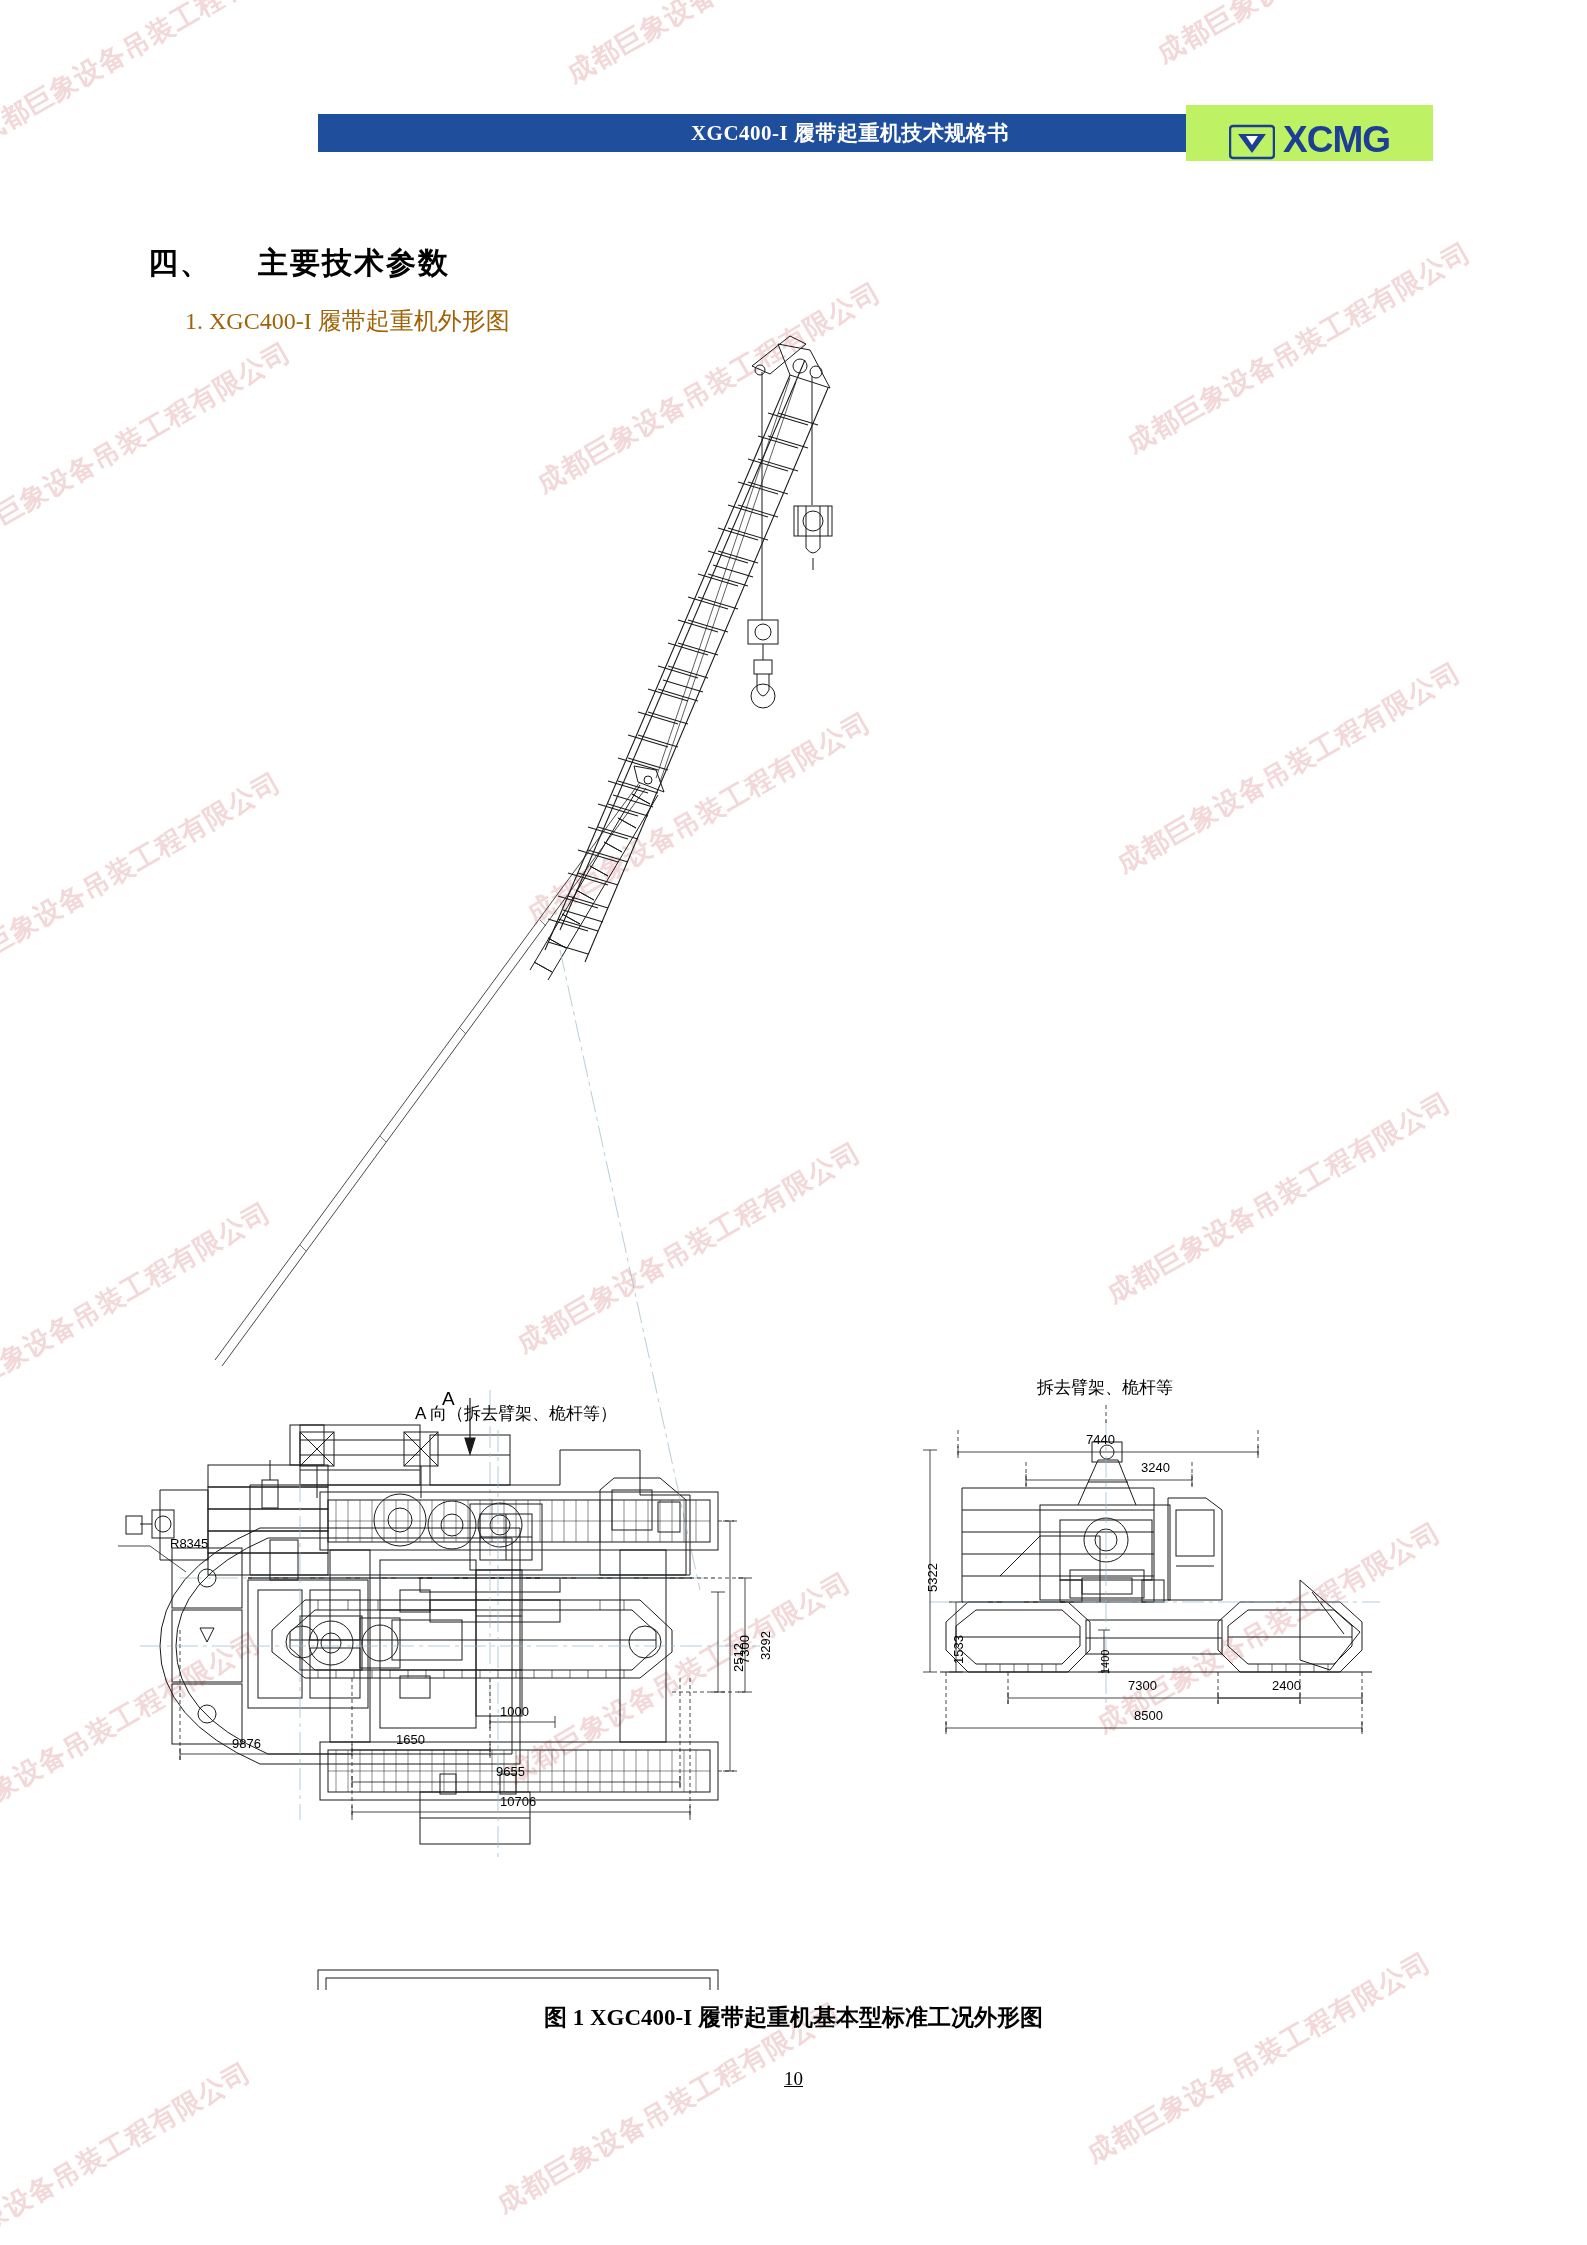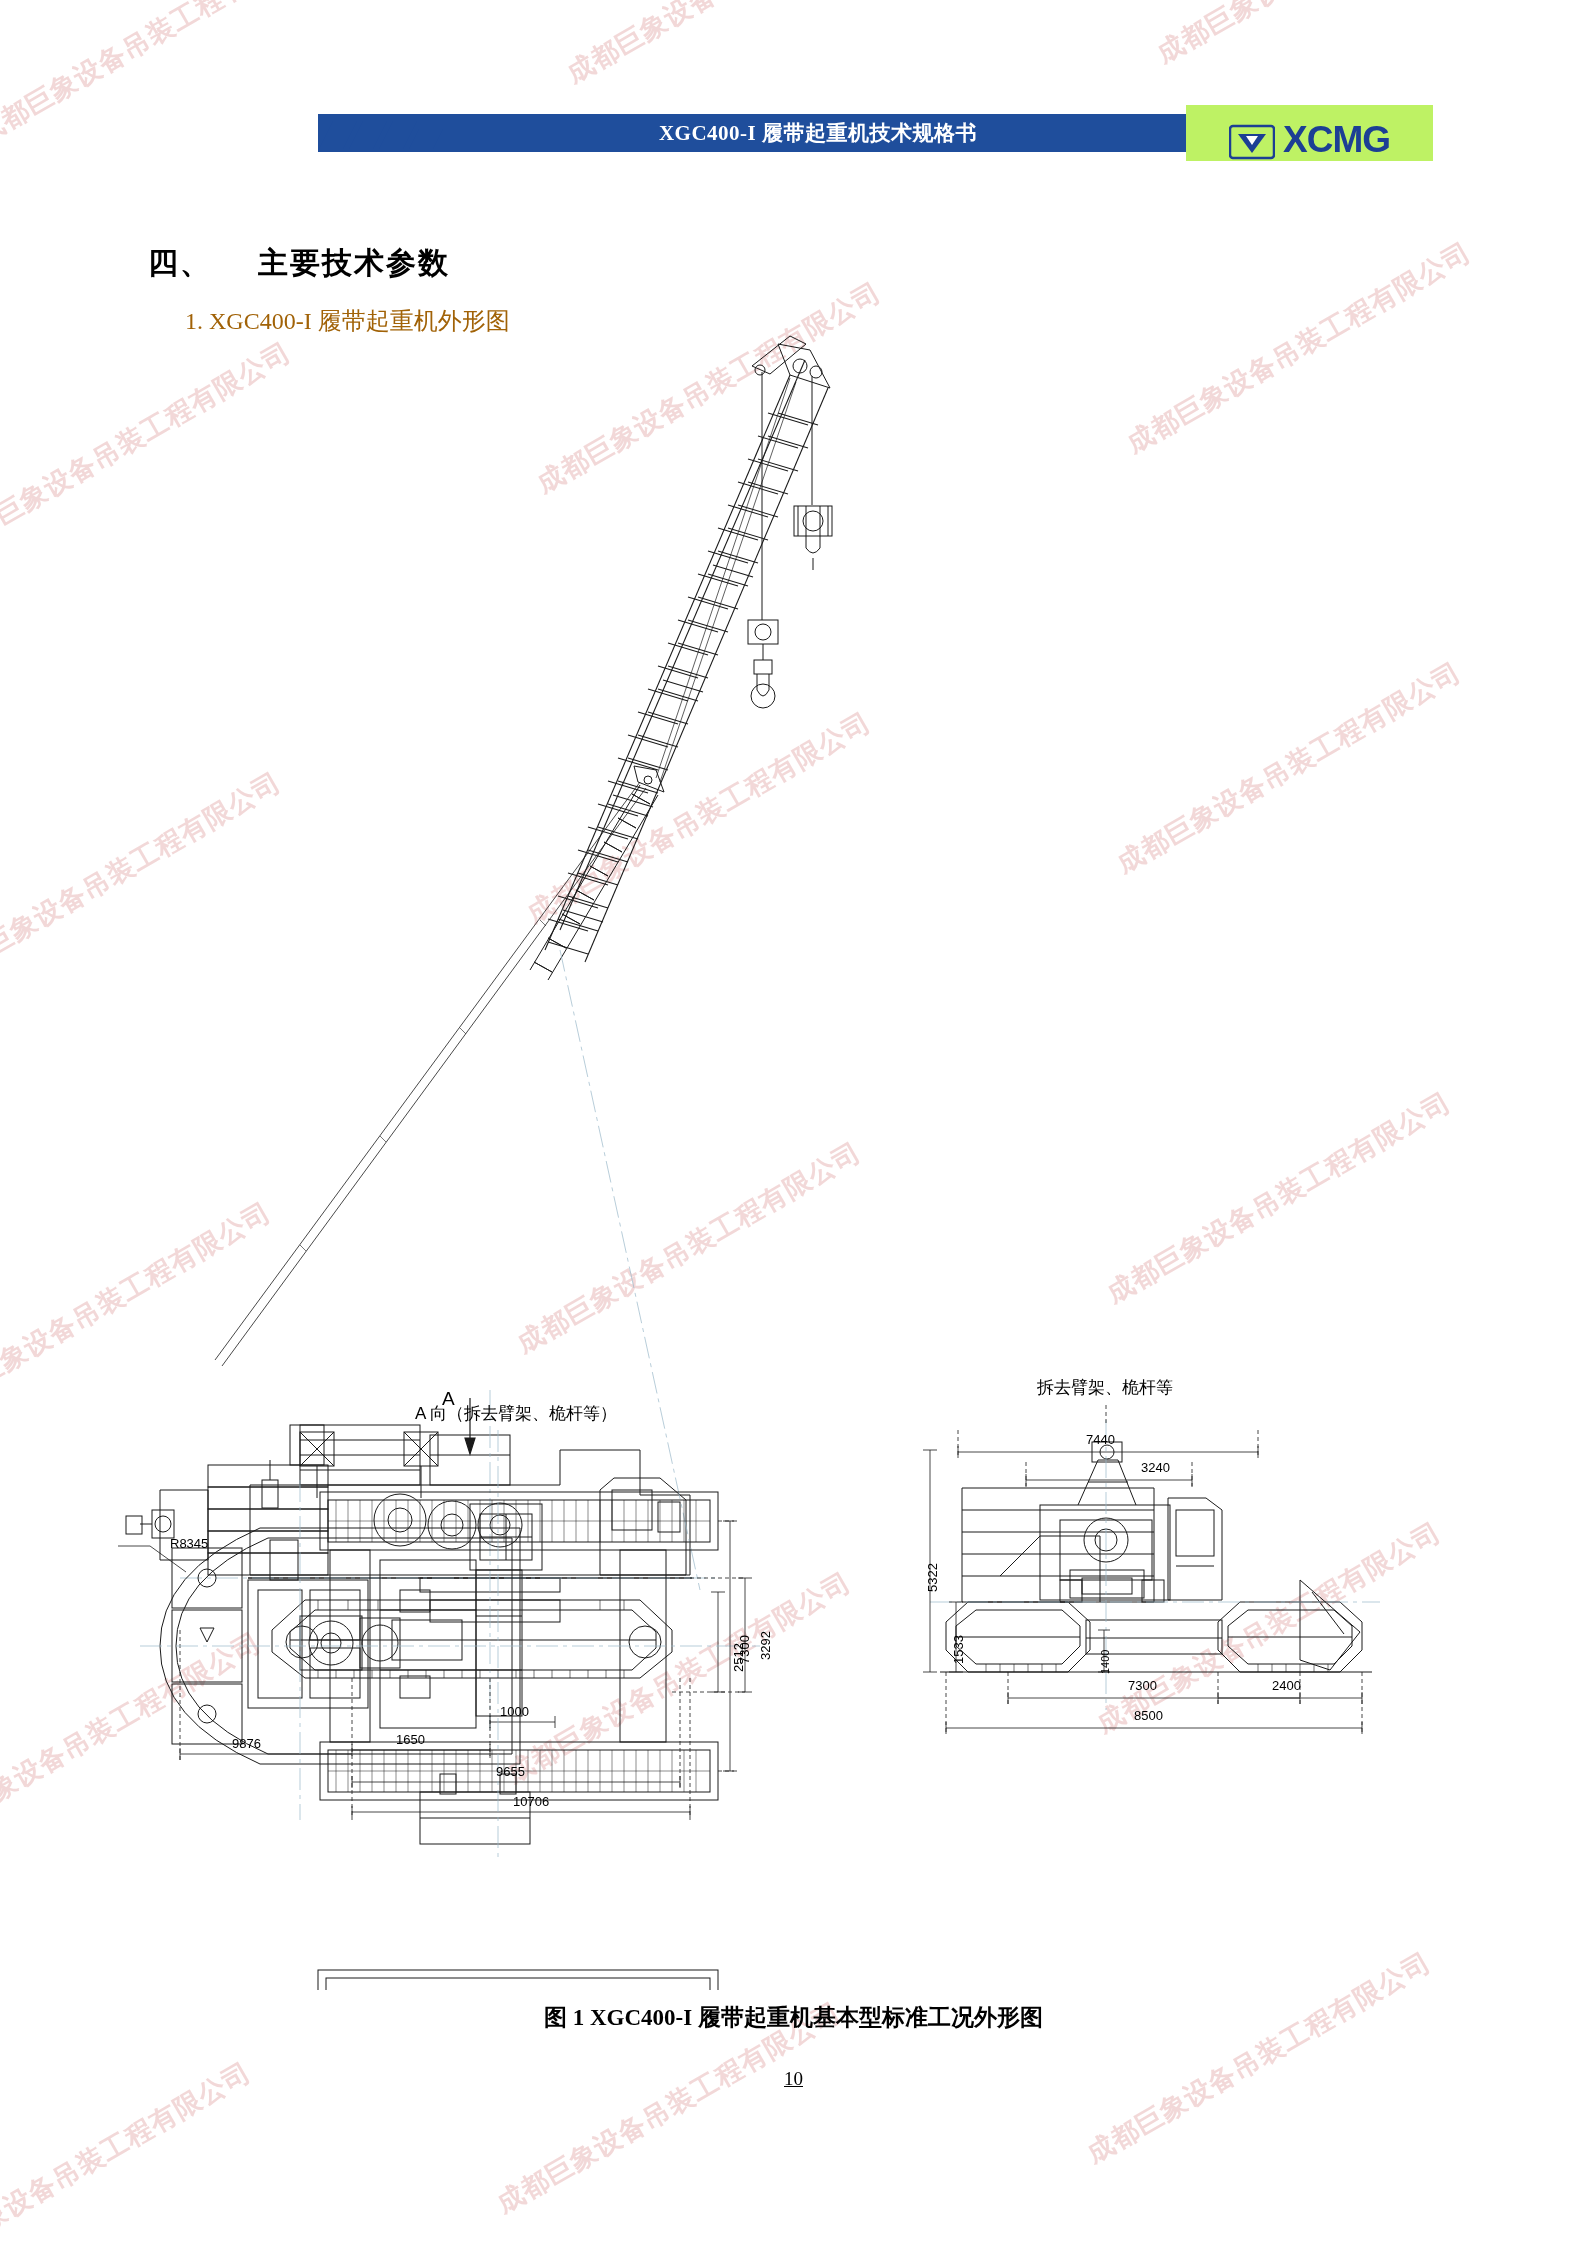--- a/index.html
+++ b/index.html
@@ -59,20 +59,21 @@
     top: 9px;
     width: 1000px;
     height: 38px;
     line-height: 38px;
     text-align: center;
     color: #ffffff;
     font-size: 21px;
     font-weight: bold;
     font-family: "Liberation Serif", serif;
     letter-spacing: 0.5px;
+    padding-left: 32px;
   }
   .header-swoosh {
     position: absolute;
     left: -5px;
     top: 0px;
     width: 130px;
     height: 56px;
   }
   .logo-box {
     position: absolute;
@@ -767,21 +768,21 @@
     </g>
   </g>
 </svg>
 
 <div class="lbl rot" style="left:758px; top:1330px;">3292</div>
 <div class="lbl rot" style="left:731px; top:1342px;">2512</div>
 <div class="lbl" style="left:500px; top:1374px;">1000</div>
 <div class="lbl" style="left:396px; top:1402px;">1650</div>
 <div class="lbl" style="left:232px; top:1406px;">9876</div>
 <div class="lbl" style="left:496px; top:1434px;">9655</div>
-<div class="lbl" style="left:500px; top:1464px;margin-left:13px;">10706</div>
+<div class="lbl" style="left:500px; top:1464px;">10706</div>
 <div class="lbl" style="left:442px; top:1058px; font-size:19px;">A</div>
 
 <div class="lbl cn" style="left:1037px; top:1046px;">拆去臂架、桅杆等</div>
 <div class="lbl" style="left:1086px; top:1102px;">7440</div>
 <div class="lbl" style="left:1141px; top:1130px;">3240</div>
 <div class="lbl rot" style="left:925px; top:1262px;">5322</div>
 <div class="lbl rot" style="left:951px; top:1334px;">1533</div>
 <div class="lbl rot" style="left:1099px; top:1344px; font-size:11px;">1400</div>
 <div class="lbl" style="left:1128px; top:1348px;">7300</div>
 <div class="lbl" style="left:1134px; top:1378px;">8500</div>

